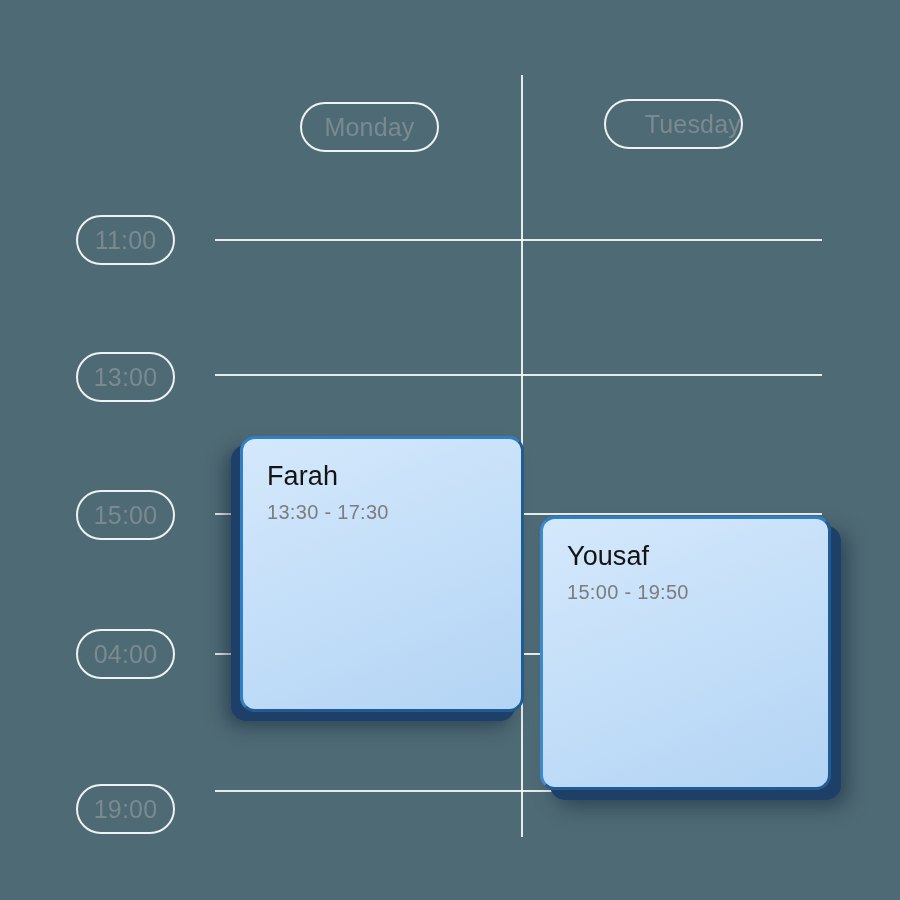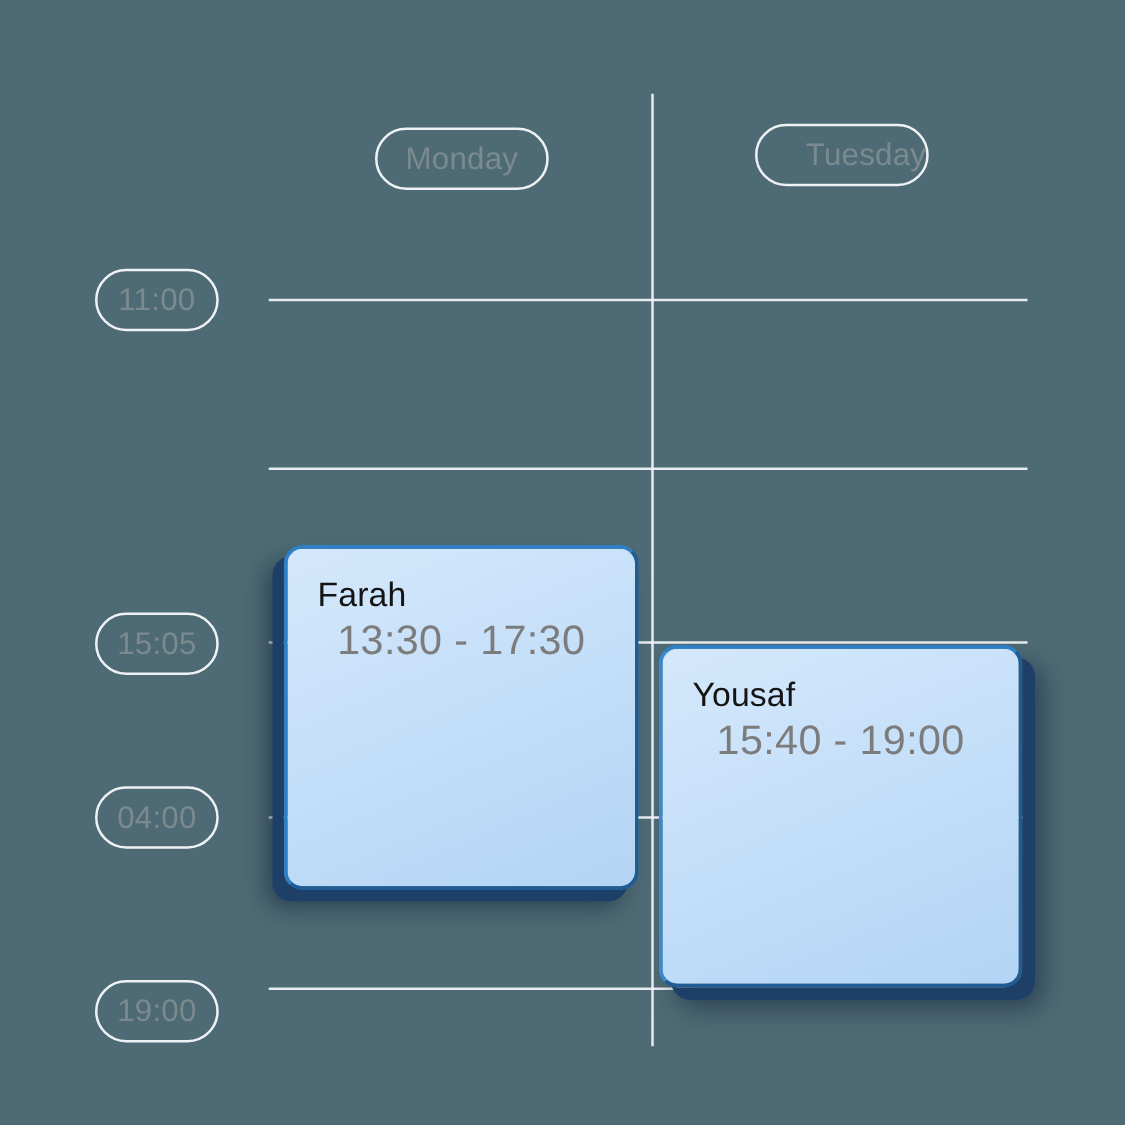--- a/index.html
+++ b/index.html
@@ -82,20 +82,21 @@
 
   
   .event-card {
     position: absolute;
     border: 3px solid;
     border-radius: 15px;
     background:
       linear-gradient(157deg, #d4e8fb 0%, #c6e0f9 42%, #b3d4f4 100%);
     overflow: hidden;
     padding: 20px 24px 0 24px;
+    margin-left: 13px;
   }
 
   .event-card.farah {
     left: 227px;
     top: 436px;
     width: 284px;
     height: 276px;
     border-color: #1f5c96;
     border-top-color: #2f7fc6;
     border-left-color: #2f7fc6;
@@ -119,26 +120,25 @@
 
   .event-name {
     font-size: 27px;
     line-height: 34px;
     color: #141414;
     font-weight: 400;
     letter-spacing: 0.1px;
   }
 
   .event-time {
-    font-size: 33px;
+    font-size: 20px;
     line-height: 34px;
     color: #7c7c7c;
     letter-spacing: 0.3px;
     margin-top: 2px;
-    text-align: center;
   }
 </style>
 </head>
 <body>
 
 <div id="calendar-root">
 
   <div class="layer-grid">
     <div class="hour-line" style="top:239px"></div>
     <div class="hour-line" style="top:374px"></div>
@@ -155,23 +155,26 @@
     </div>
 
     <div class="pill day-pill tuesday">
       <span>Tuesday</span>
     </div>
 
     <div class="pill time-pill" style="top:215px">
       <span>11:00</span>
     </div>
 
+    <div class="pill time-pill" style="top:352px">
+      <span>13:00</span>
+    </div>
 
     <div class="pill time-pill" style="top:490px">
-      <span>15:05</span>
+      <span>15:00</span>
     </div>
 
     <div class="pill time-pill" style="top:629px">
       <span>04:00</span>
     </div>
 
     <div class="pill time-pill" style="top:784px">
       <span>19:00</span>
     </div>
 
@@ -179,18 +182,18 @@
 
   <div class="layer-events">
 
     <div class="event-card farah">
       <div class="event-name">Farah</div>
       <div class="event-time">13:30 - 17:30</div>
     </div>
 
     <div class="event-card yousaf">
       <div class="event-name">Yousaf</div>
-      <div class="event-time">15:40 - 19:00</div>
+      <div class="event-time">15:00 - 19:50</div>
     </div>
 
   </div>
 
 </div>
 
 </body></html>

